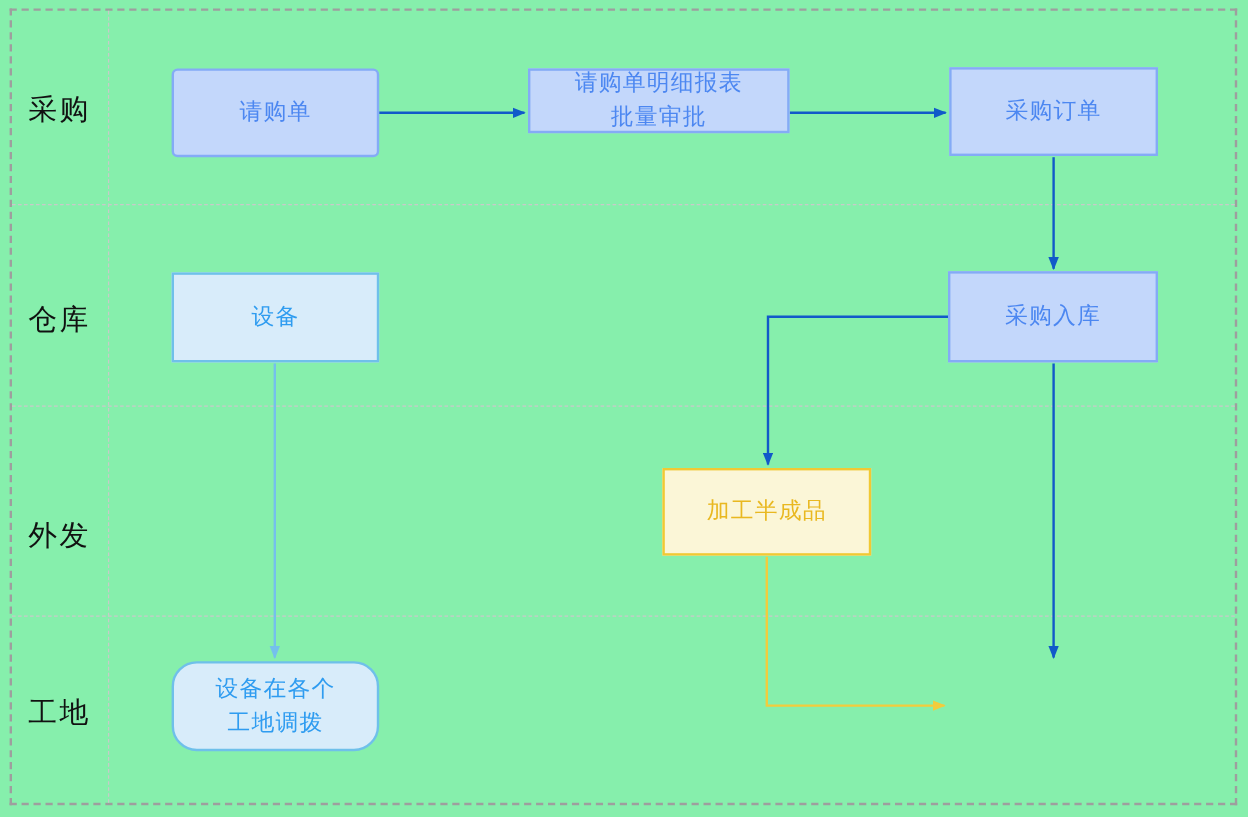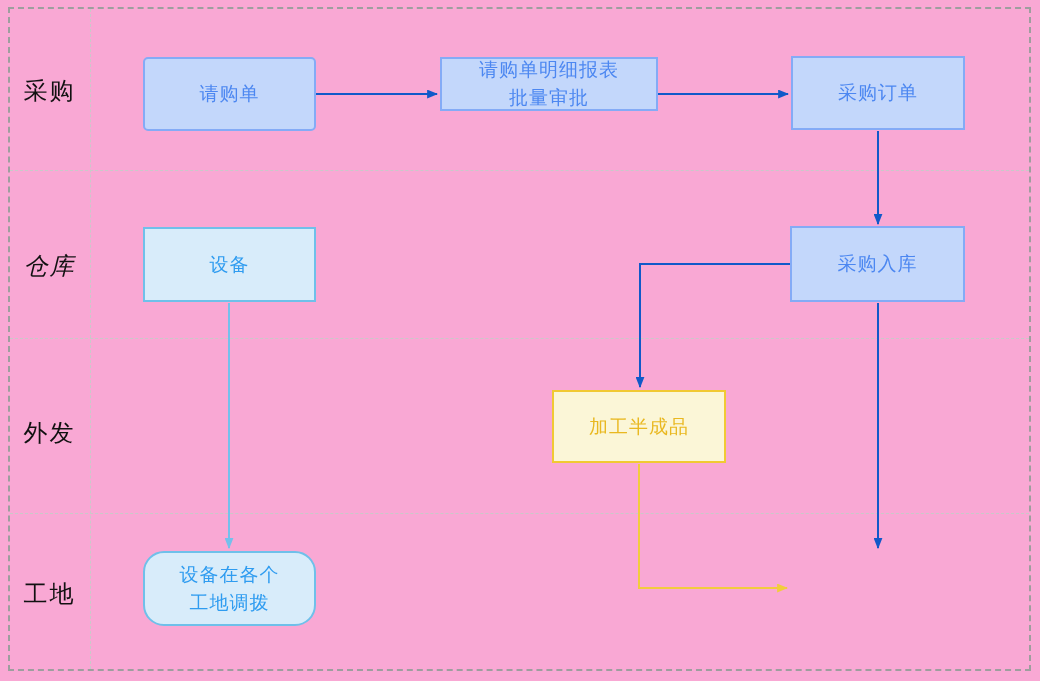--- a/index.html
+++ b/index.html
@@ -3,21 +3,21 @@
 <meta charset="utf-8">
 <style>
   * { margin: 0; padding: 0; box-sizing: border-box; }
   html, body { width: 1040px; height: 681px; background: #ffffff; }
   body { font-family: "Liberation Sans", "DejaVu Sans", sans-serif; }
 
   .canvas {
     position: relative;
     width: 1040px;
     height: 681px;
-    background: #f9a8d4;
+    background: #86efac;
     overflow: hidden;
   }
 
   
   .outer-frame {
     position: absolute;
     left: 8px; top: 7px;
     width: 1023px; height: 664px;
     border: 2px dashed #9e9e9e;
   }
@@ -45,22 +45,22 @@
   .lane-label {
     position: absolute;
     left: 9px;
     width: 81px;
     text-align: center;
     font-size: 24px;
     letter-spacing: 2px;
     color: #111111;
   }
   .lane-label-1 { top: 75px; }
-  .lane-label-2 { top: 250px; font-style: italic; }
-  .lane-label-3 { top: 417px; }
+  .lane-label-2 { top: 250px; }
+  .lane-label-3 { top: 430px; }
   .lane-label-4 { top: 578px; }
 
   
   .node {
     position: absolute;
     display: flex;
     align-items: center;
     justify-content: center;
     text-align: center;
     font-size: 19px;

